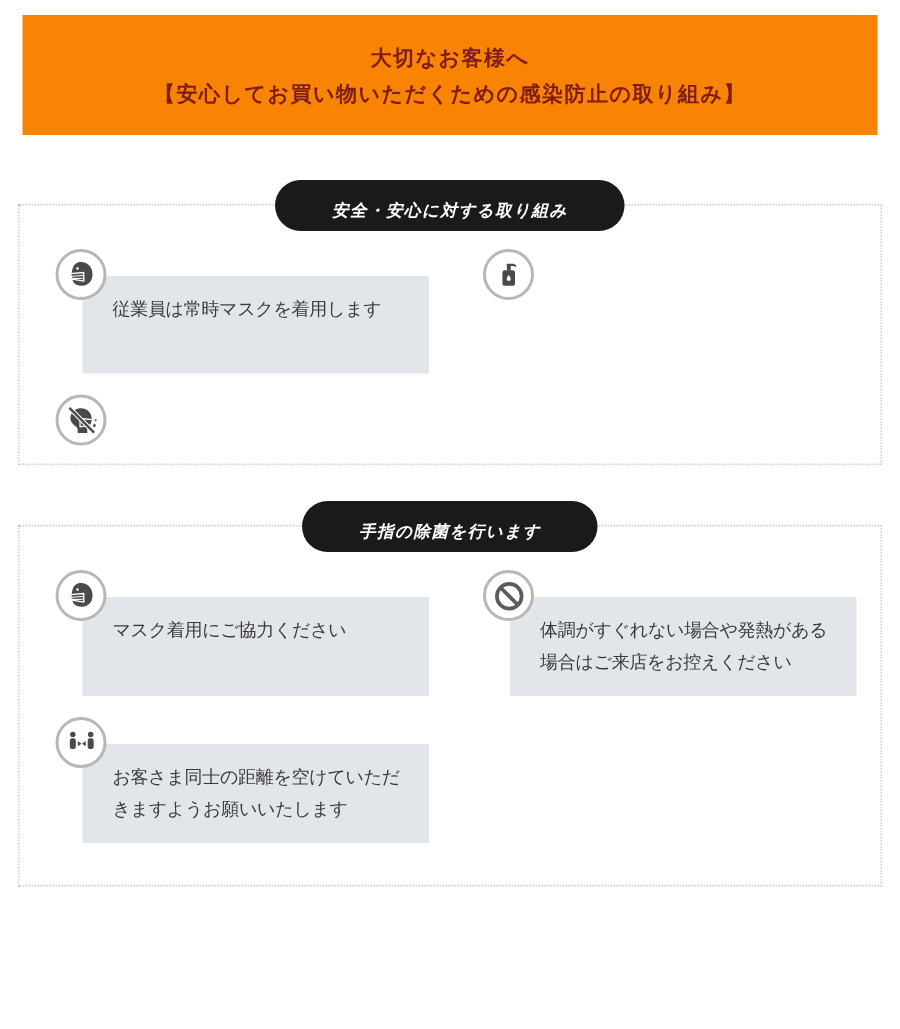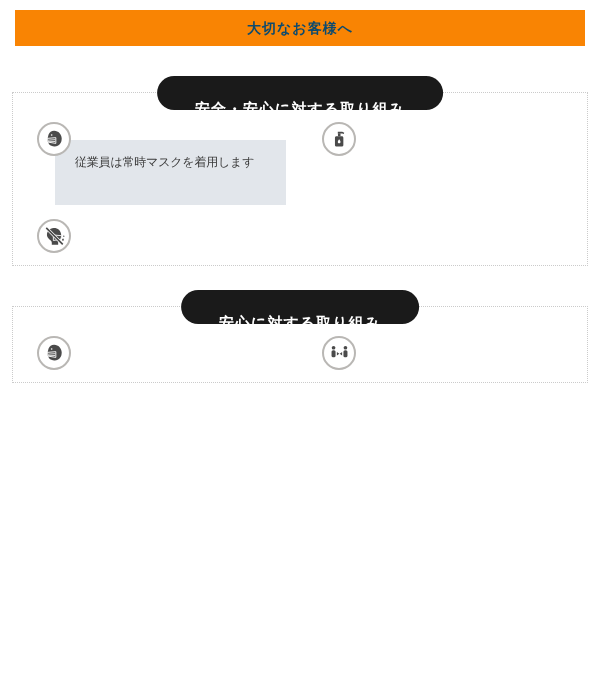--- a/index.html
+++ b/index.html
@@ -14,47 +14,48 @@
   *{box-sizing:border-box;margin:0;padding:0;}
   html,body{background:#fff;}
   body{
     width:600px;height:686px;overflow:hidden;
     font-family:"Liberation Sans","DejaVu Sans",sans-serif;
     color:var(--text);
   }
   .banner{
     margin:10px 15px 0;
     background:var(--banner-bg);
-    color:#0c4a6e;
+    color:#7f1d1d;
     text-align:center;
     font-weight:bold;
     font-size:14px;
     line-height:24px;
     letter-spacing:1px;
-    padding:6px 10px;
+    padding:16px 10px;
   }
   .panel{
     position:relative;
     margin:46px 12px 0;
     border:1px dotted var(--dash);
     padding:29px 16px 28px 24px;
   }
   .panel.second{margin-top:40px;}
   .pill{
     position:absolute;
     top:-17px;left:50%;transform:translateX(-50%);
     height:34px;line-height:34px;
-    padding:16px 38px;
+    padding:4px 38px;
     border-radius:17px;
     background:var(--pill-bg);
     color:#fff;
-    font-size:15px;
+    font-size:11px;
     font-weight:bold;
     letter-spacing:1px;
     white-space:nowrap;
+    font-style:italic;
   }
   .grid{
     display:grid;
     grid-template-columns:1fr 1fr;
     gap:14px 36px;
   }
   .item{
     position:relative;
     padding:18px 0 0 18px;
     display:flex;
@@ -78,20 +79,21 @@
     letter-spacing:-0.2px;
     min-height:65px;
   }
   svg{display:block;}
 </style>
 </head>
 <body>
 
 <div class="banner">
   <div>大切なお客様へ</div>
+  <div>【安心してお買い物いただくための感染防止の取り組み】</div>
 </div>
 
 <section class="panel">
   <div class="pill">安全・安心に対する取り組み</div>
   <div class="grid">
 
     <div class="item">
       <span class="icon-circle">
         <svg viewBox="0 0 24 24" width="20" height="20">
           <path fill="var(--icon)" d="M21.2 11.2c.3 5.6-3.1 9.6-8.3 9.8-2.8.1-5.2-.8-6.8-2.6l-2.3-5 1.6-6.6C6.6 3.4 9.1 1.9 12.3 2c5 .2 8.6 4 8.9 9.2z"></path>
@@ -127,42 +129,59 @@
           <line x1="2.6" y1="2.2" x2="21.4" y2="21" stroke="#fff" stroke-width="3.4"></line>
           <line x1="2.6" y1="2.2" x2="21.4" y2="21" stroke="var(--icon)" stroke-width="1.8"></line>
         </svg>
       </span>
     </div>
 
   </div>
 </section>
 
 <section class="panel second">
-  <div class="pill">安心に対する取り組み</div>
+  <div class="pill">手指の除菌を行います</div>
   <div class="grid">
 
     <div class="item">
       <span class="icon-circle">
         <svg viewBox="0 0 24 24" width="20" height="20">
           <path fill="var(--icon)" d="M21.2 11.2c.3 5.6-3.1 9.6-8.3 9.8-2.8.1-5.2-.8-6.8-2.6l-2.3-5 1.6-6.6C6.6 3.4 9.1 1.9 12.3 2c5 .2 8.6 4 8.9 9.2z"></path>
           <path fill="var(--icon)" stroke="#fff" stroke-width="1.1" stroke-linejoin="round" d="M3.6 11.3l10.6-.9v6.9l-9.2-1.6z"></path>
           <path stroke="#fff" stroke-width="1" fill="none" d="M4.6 13.4l9-.6M5 15.3l8.4-.3"></path>
           <circle cx="9.2" cy="7.2" r="1" fill="#fff"></circle>
         </svg>
       </span>
+      <div class="box">
+        <p>マスク着用にご協力ください</p>
+      </div>
     </div>
 
 
+    <div class="item">
+      <span class="icon-circle">
+        <svg viewBox="0 0 24 24" width="23" height="23">
+          <circle cx="12" cy="12" r="8.6" fill="none" stroke="#5c5c5c" stroke-width="2.6"></circle>
+          <line x1="5.9" y1="5.9" x2="18.1" y2="18.1" stroke="#5c5c5c" stroke-width="2.6"></line>
+        </svg>
+      </span>
+      <div class="box">
+        <p>体調がすぐれない場合や発熱がある場合はご来店をお控えください</p>
+      </div>
+    </div>
 
     <div class="item">
       <span class="icon-circle">
         <svg viewBox="0 0 24 24" width="21" height="21" fill="var(--icon)">
           <circle cx="5.2" cy="5.4" r="2.1"></circle>
           <rect x="2.9" y="8.2" width="4.6" height="8.2" rx="1.8"></rect>
           <circle cx="18.8" cy="5.4" r="2.1"></circle>
           <rect x="16.5" y="8.2" width="4.6" height="8.2" rx="1.8"></rect>
           <path d="M9 10.3l2.8 2-2.8 2zM15 10.3l-2.8 2 2.8 2z"></path>
         </svg>
       </span>
+      <div class="box">
+        <p>お客さま同士の距離を空けていただきますようお願いいたします</p>
+      </div>
     </div>
 
   </div>
 </section>
 
 </body></html>

